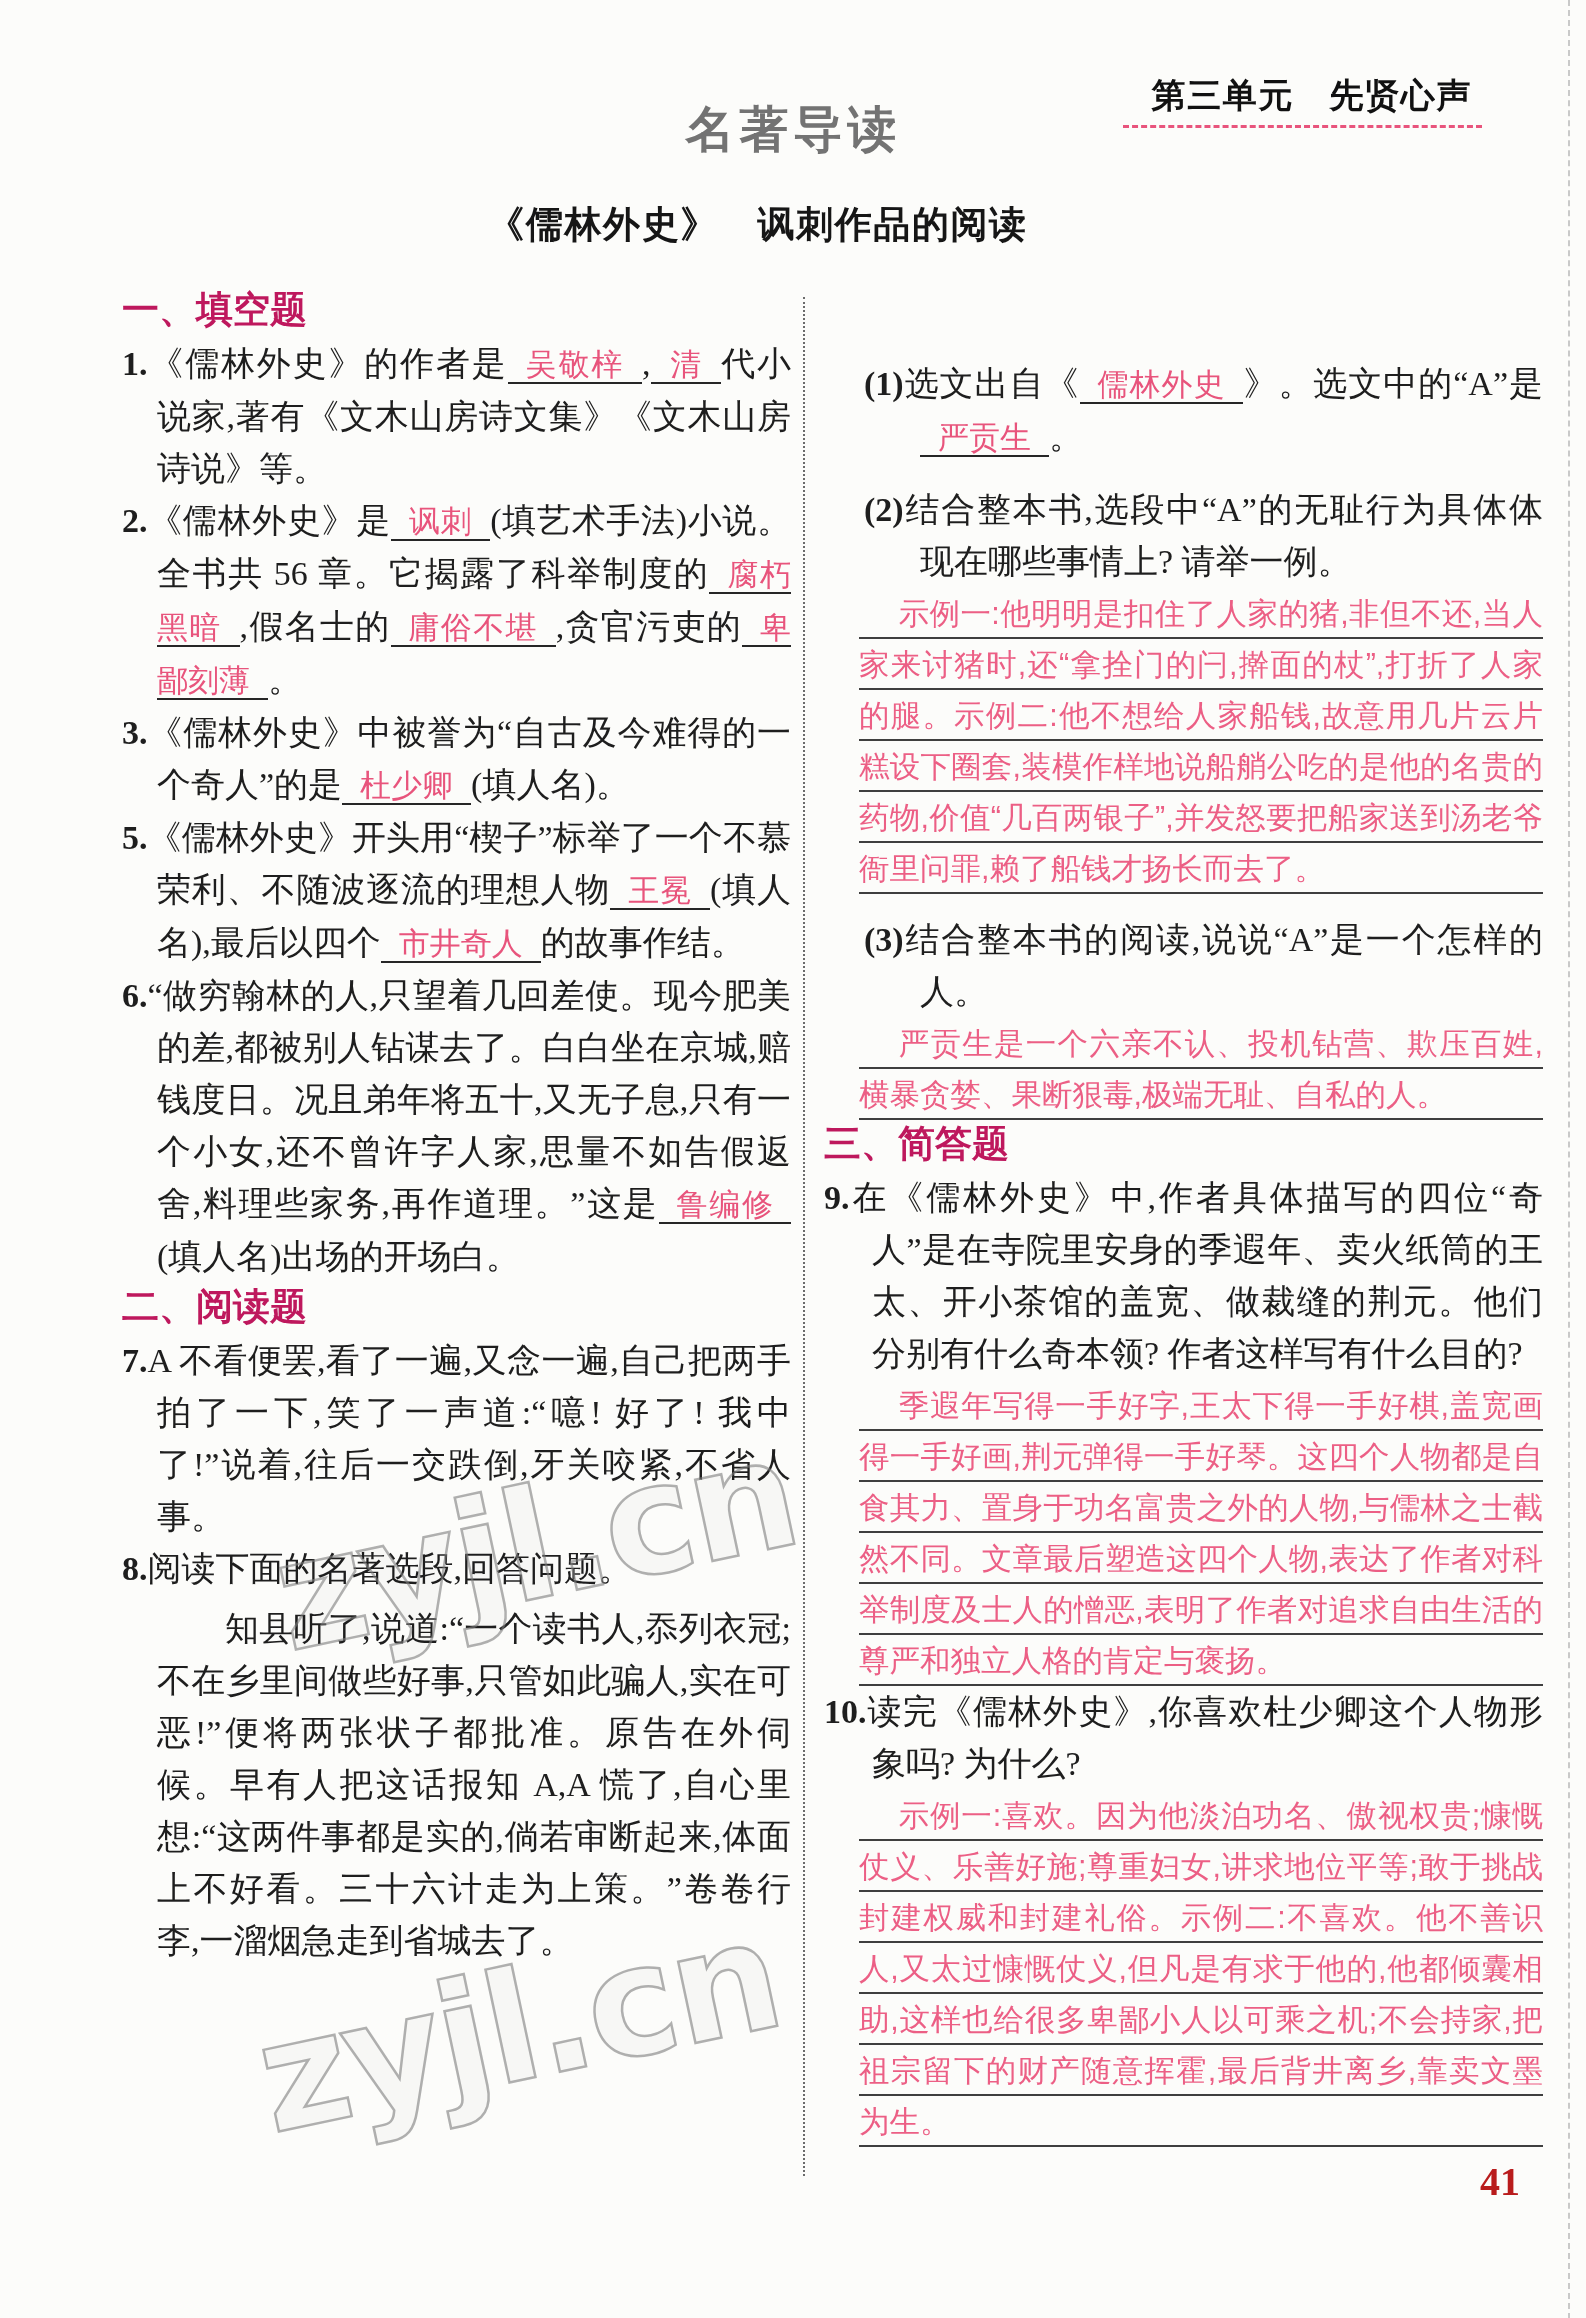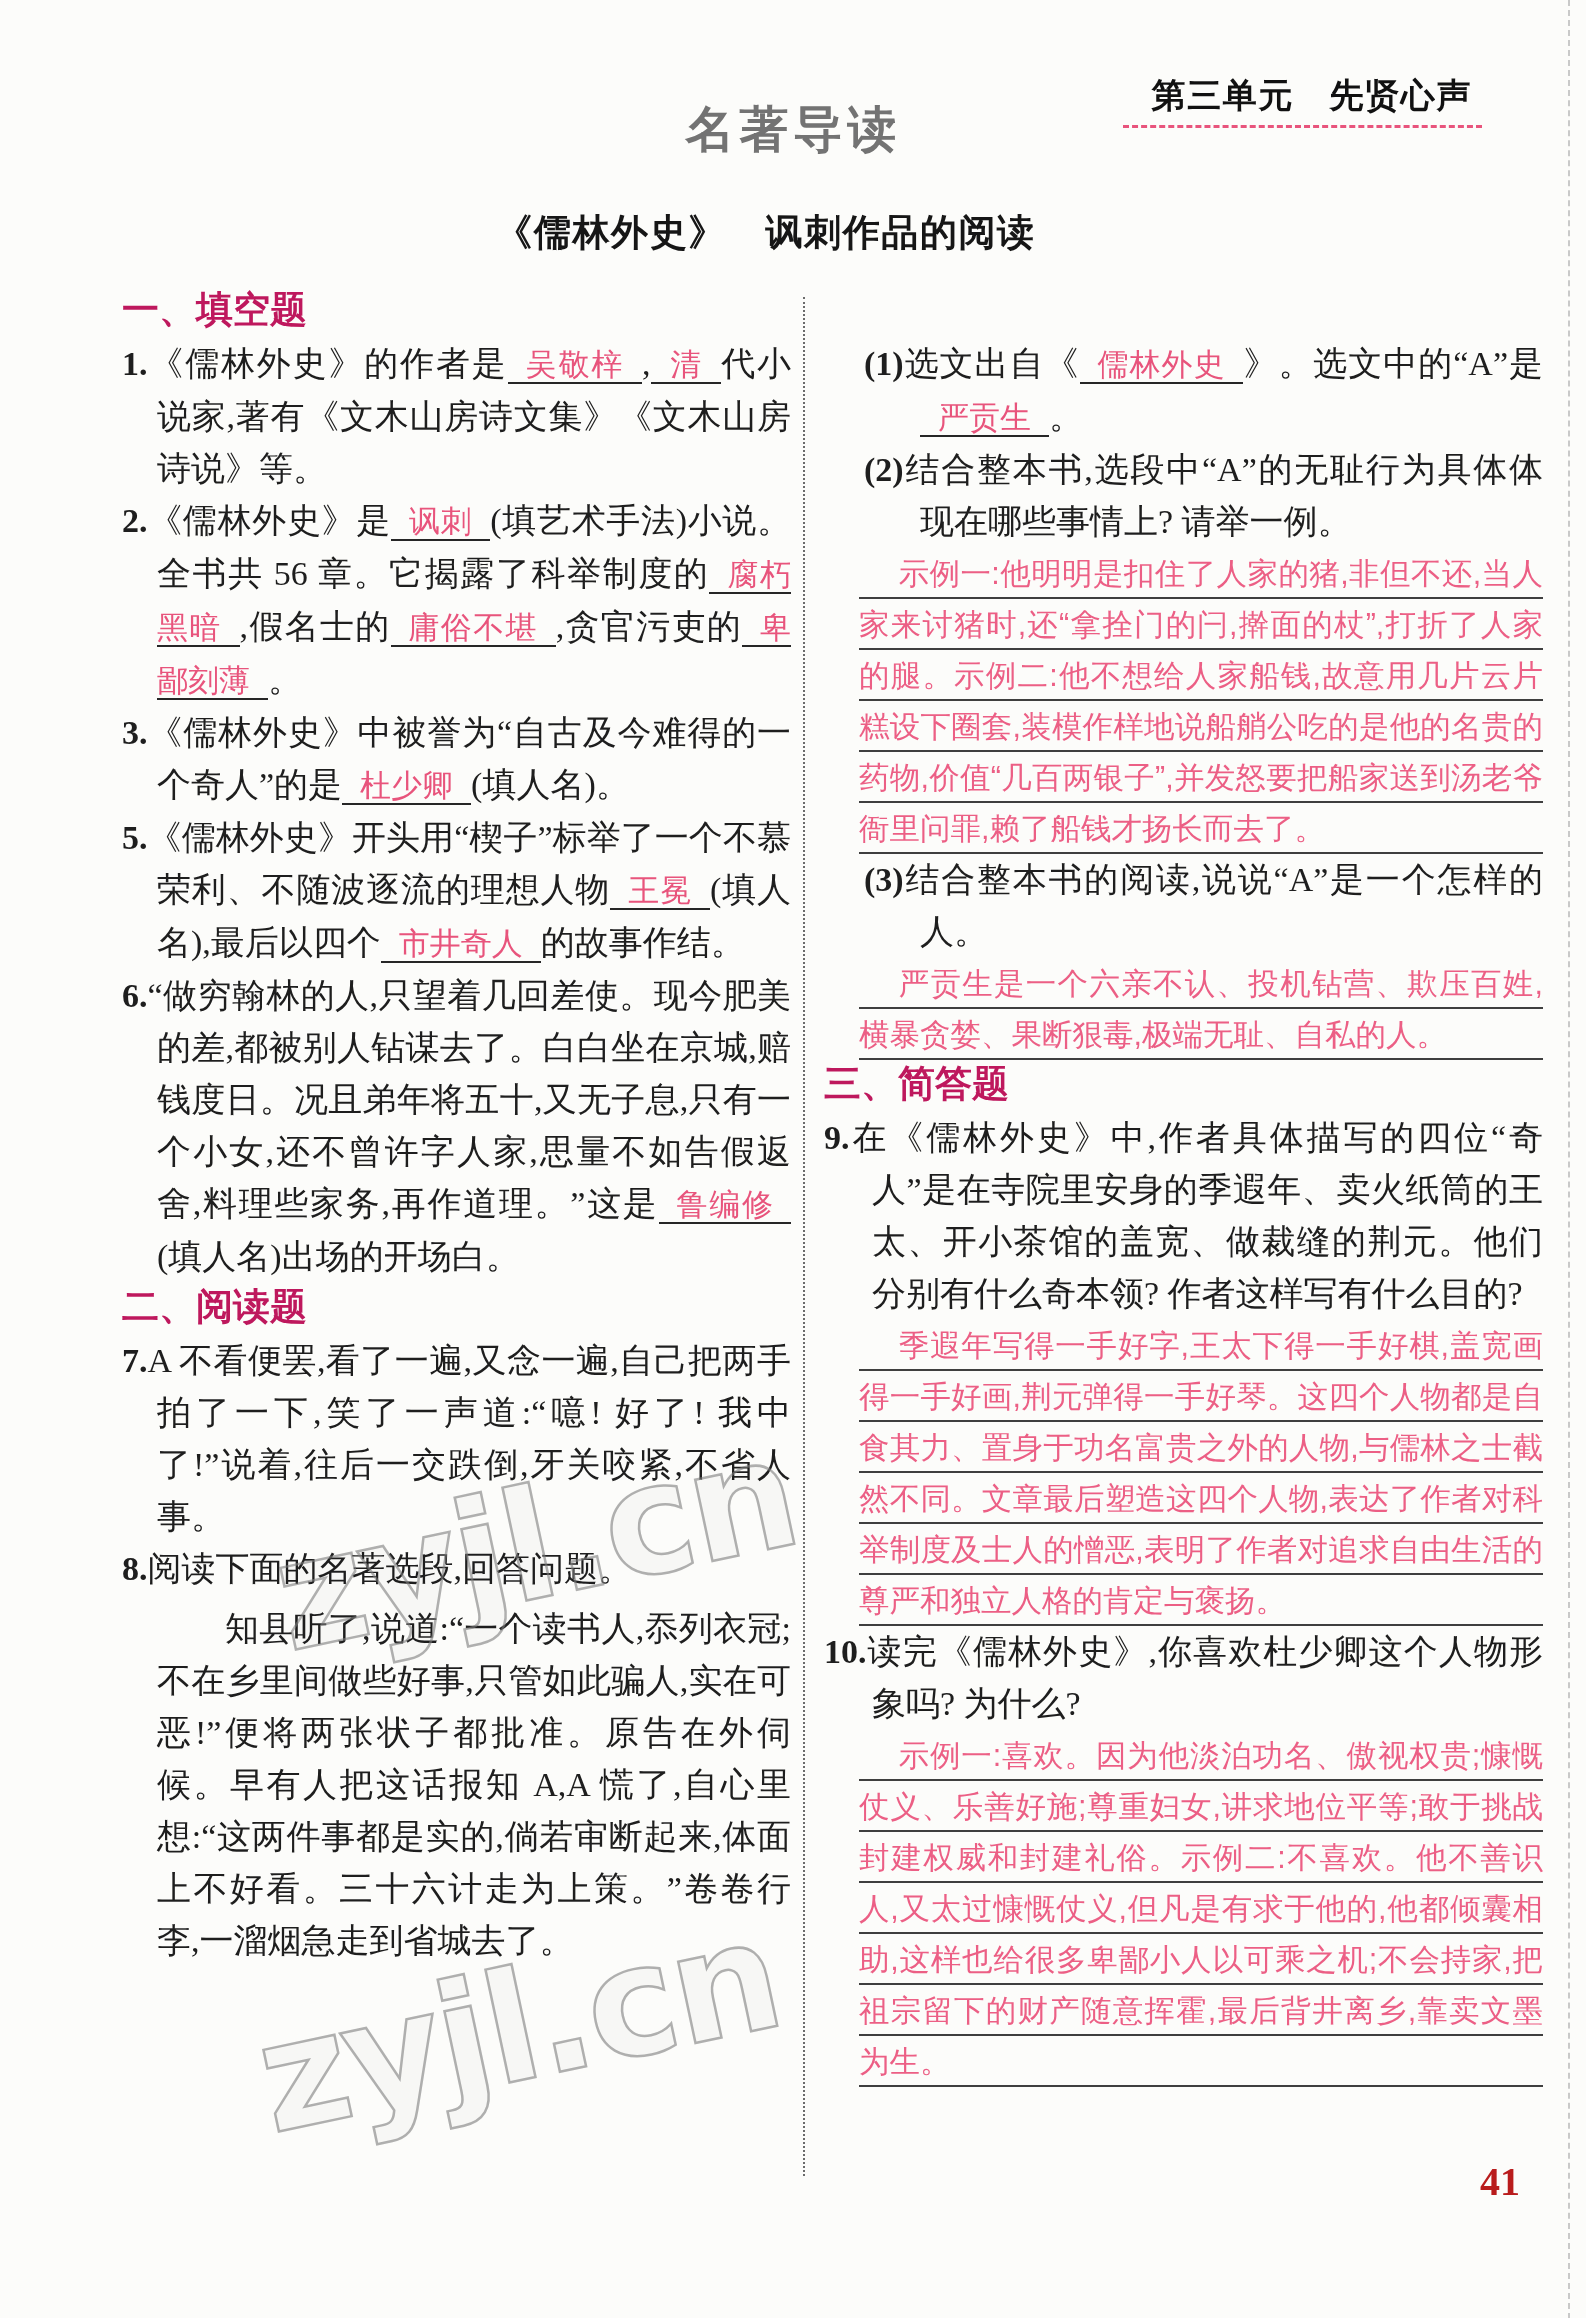--- a/index.html
+++ b/index.html
@@ -19,42 +19,42 @@
   }
   .unit-dash{
     position:absolute;top:125px;left:1123px;width:359px;height:0;
     border-top:3.3px dashed #e8547c;
   }
   .main-title{
     position:absolute;top:97px;left:0;width:1587px;margin:0;
     text-align:center;font-size:49px;font-weight:900;letter-spacing:5px;color:#737373;
   }
   .sub-title{
-    position:absolute;top:196px;left:0;width:1507px;margin:12px;
+    position:absolute;top:196px;left:0;width:1507px;margin:4px;
     text-align:center;font-size:37px;font-weight:bold;letter-spacing:1.6px;color:#161616;
   }
   
   .col{position:absolute;top:286px;font-size:34px;line-height:52px;text-align:justify;}
   .col.left{left:122px;width:669px;}
   .col.right{left:824px;width:719px;padding-top:52px;}
   .divider{
     position:absolute;top:297px;left:803px;height:1879px;width:0;
     border-left:2.5px dotted #6b6b6b;
   }
   .right-edge{
     position:absolute;top:0;left:1568px;height:2319px;width:0;
     border-left:2.5px dashed #c9c9c9;
   }
   .sec-h{
     font-family:Liberation Mono, monospace;
     font-weight:bold;font-size:37px;line-height:52px;color:#be185d;
   }
   .q{margin:0;padding-left:35px;text-indent:-35px;}
   .q .qnum{font-weight:bold;}
-  .q.sub{margin-left:40px;padding-left:56px;text-indent:-56px;}
+  .q.sub{margin-left:40px;padding-left:56px;text-indent:-56px;margin-top:20px;}
   .q.short{padding-left:48px;text-indent:-48px;}
   .subline{margin:0;padding-left:35px;text-indent:2em;}
   .excerpt{margin:8px 0 0 35px;text-indent:2em;}
   .blank{
     color:#e8547c;border-bottom:2.5px solid #262626;padding:0 18px;
     font-size:31px;font-family:"Liberation Sans","DejaVu Sans",sans-serif;
   }
   .ans-block{
     margin-left:35px;color:#ec5f85;font-size:30.5px;line-height:51px;
     font-family:"Liberation Sans","DejaVu Sans",sans-serif;

